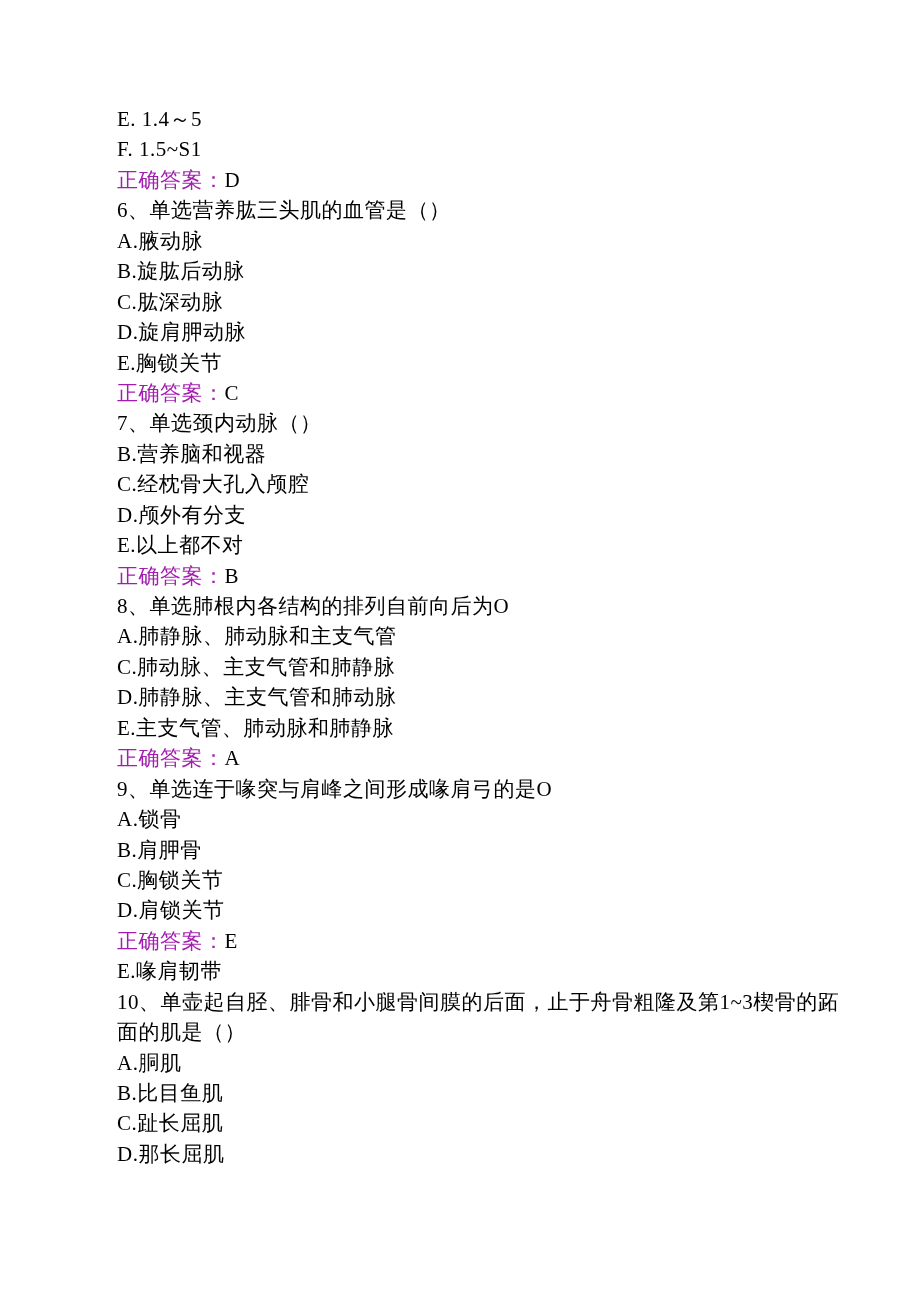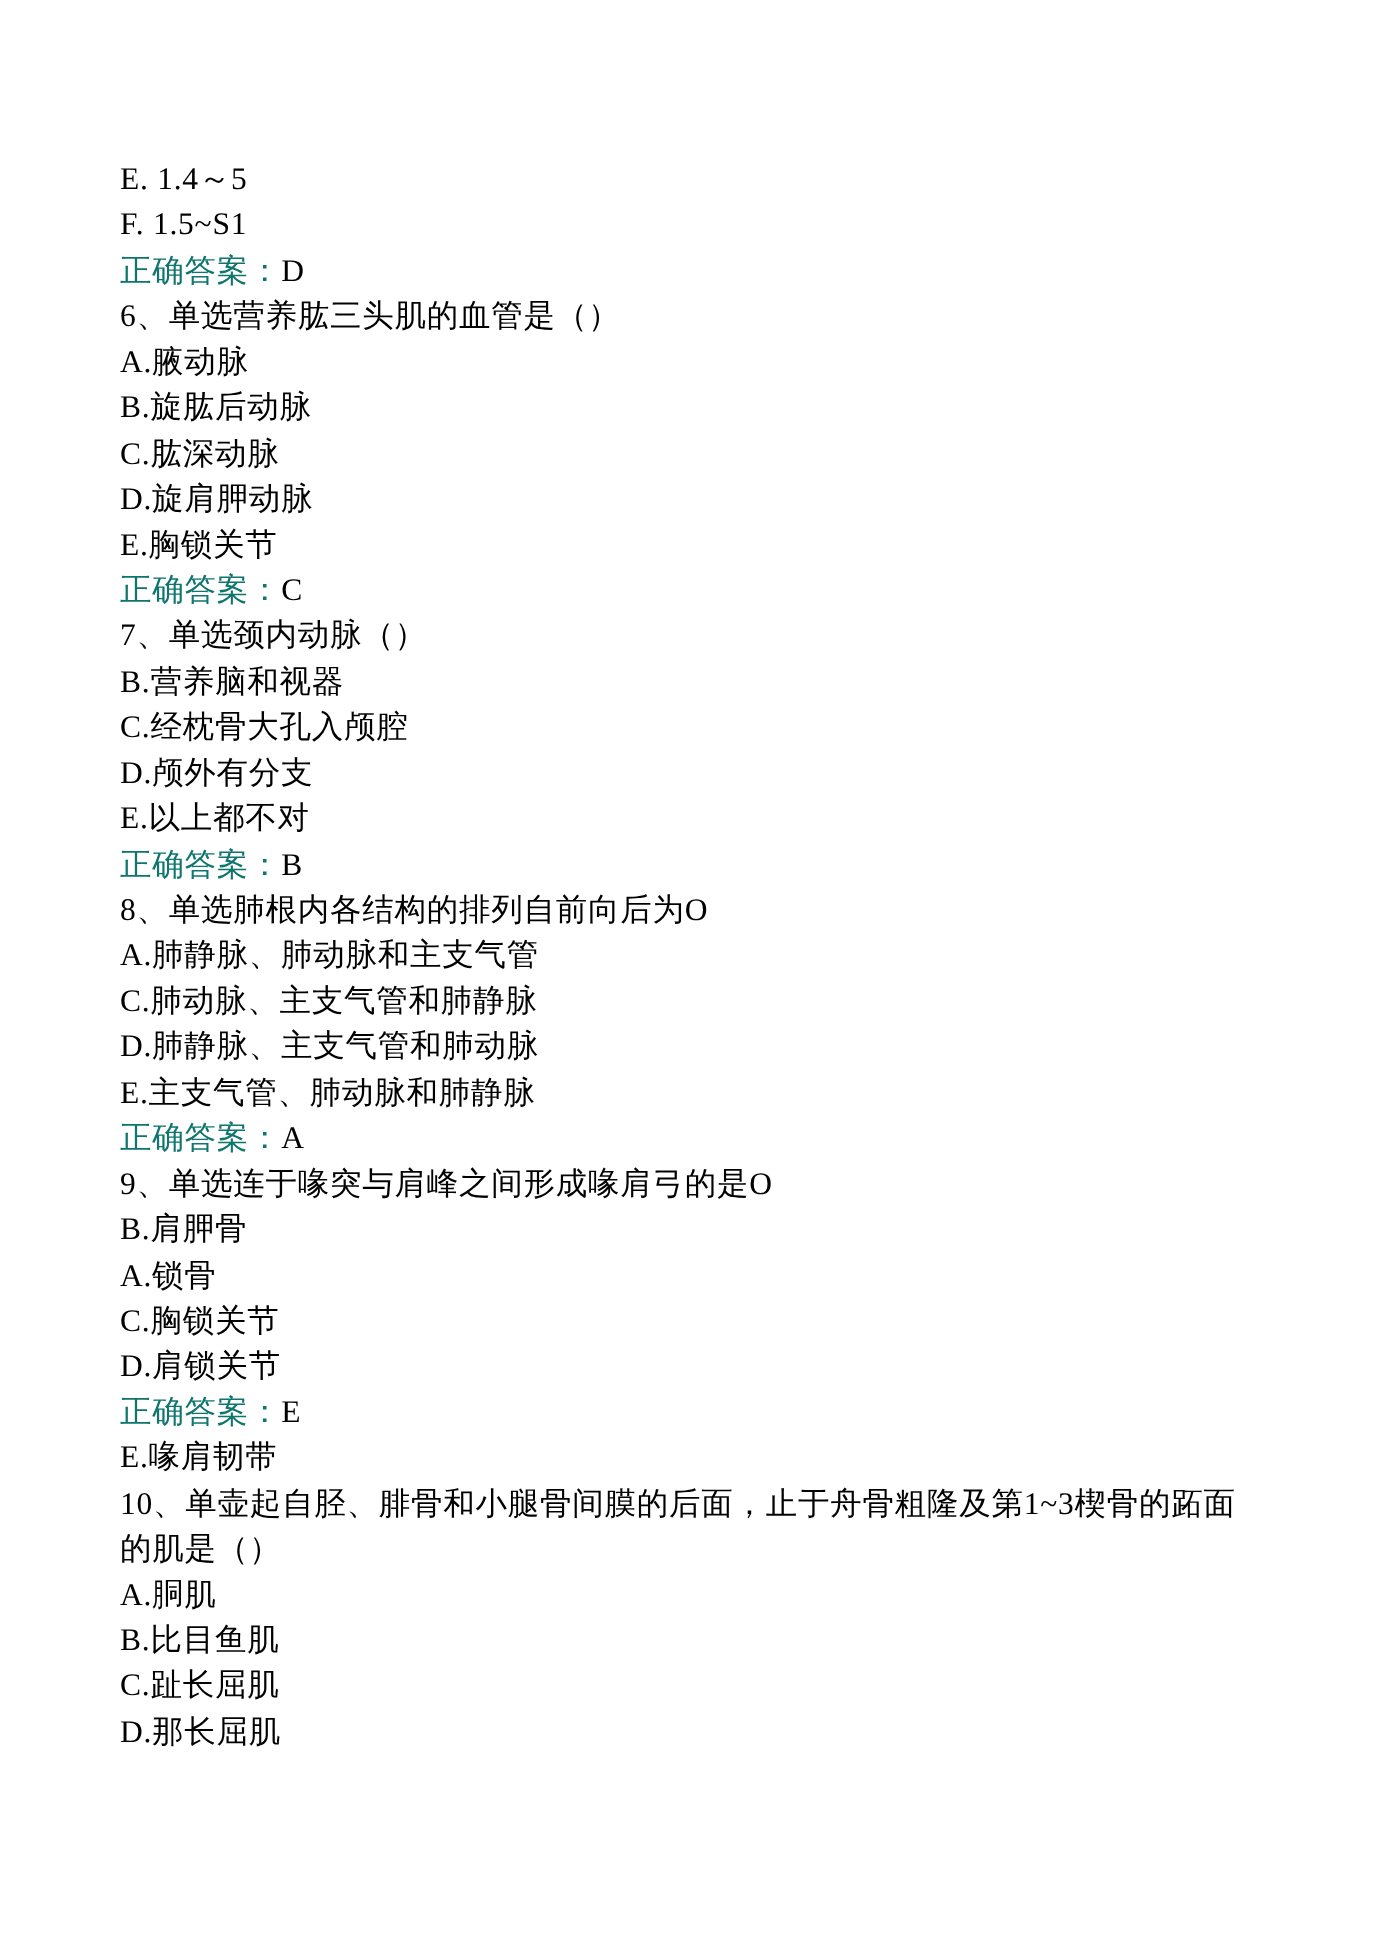--- a/index.html
+++ b/index.html
@@ -15,23 +15,24 @@
     padding: 104px 80px 70px 80px;
     font-family: "SimSun", "Songti SC", "STSong", serif;
     font-size: 21px;
     line-height: 1.45;
     color: #000000;
     letter-spacing: 0.5px;
   }
   .line {
     white-space: pre-wrap;
     word-break: break-all;
+    margin-left: 37px;
   }
   .answer {
-    color: #0f766e;
+    color: #a21caf;
   }
 </style>
 </head>
 <body>
 
 <div class="page" id="page-root">
     <div class="line">E. 1.4～5</div>
     <div class="line">F. 1.5~S1</div>
     <div class="line"><span class="answer">正确答案：</span><span>D</span></div>
     <div class="line">6、单选营养肱三头肌的血管是（）</div>
@@ -47,22 +48,22 @@
     <div class="line">D.颅外有分支</div>
     <div class="line">E.以上都不对</div>
     <div class="line"><span class="answer">正确答案：</span><span>B</span></div>
     <div class="line">8、单选肺根内各结构的排列自前向后为O</div>
     <div class="line">A.肺静脉、肺动脉和主支气管</div>
     <div class="line">C.肺动脉、主支气管和肺静脉</div>
     <div class="line">D.肺静脉、主支气管和肺动脉</div>
     <div class="line">E.主支气管、肺动脉和肺静脉</div>
     <div class="line"><span class="answer">正确答案：</span><span>A</span></div>
     <div class="line">9、单选连于喙突与肩峰之间形成喙肩弓的是O</div>
+    <div class="line">A.锁骨</div>
     <div class="line">B.肩胛骨</div>
-    <div class="line">A.锁骨</div>
     <div class="line">C.胸锁关节</div>
     <div class="line">D.肩锁关节</div>
     <div class="line"><span class="answer">正确答案：</span><span>E</span></div>
     <div class="line">E.喙肩韧带</div>
     <div class="line">10、单壶起自胫、腓骨和小腿骨间膜的后面，止于舟骨粗隆及第1~3楔骨的跖面的肌是（）</div>
     <div class="line">A.胴肌</div>
     <div class="line">B.比目鱼肌</div>
     <div class="line">C.趾长屈肌</div>
     <div class="line">D.那长屈肌</div>
   </div>

